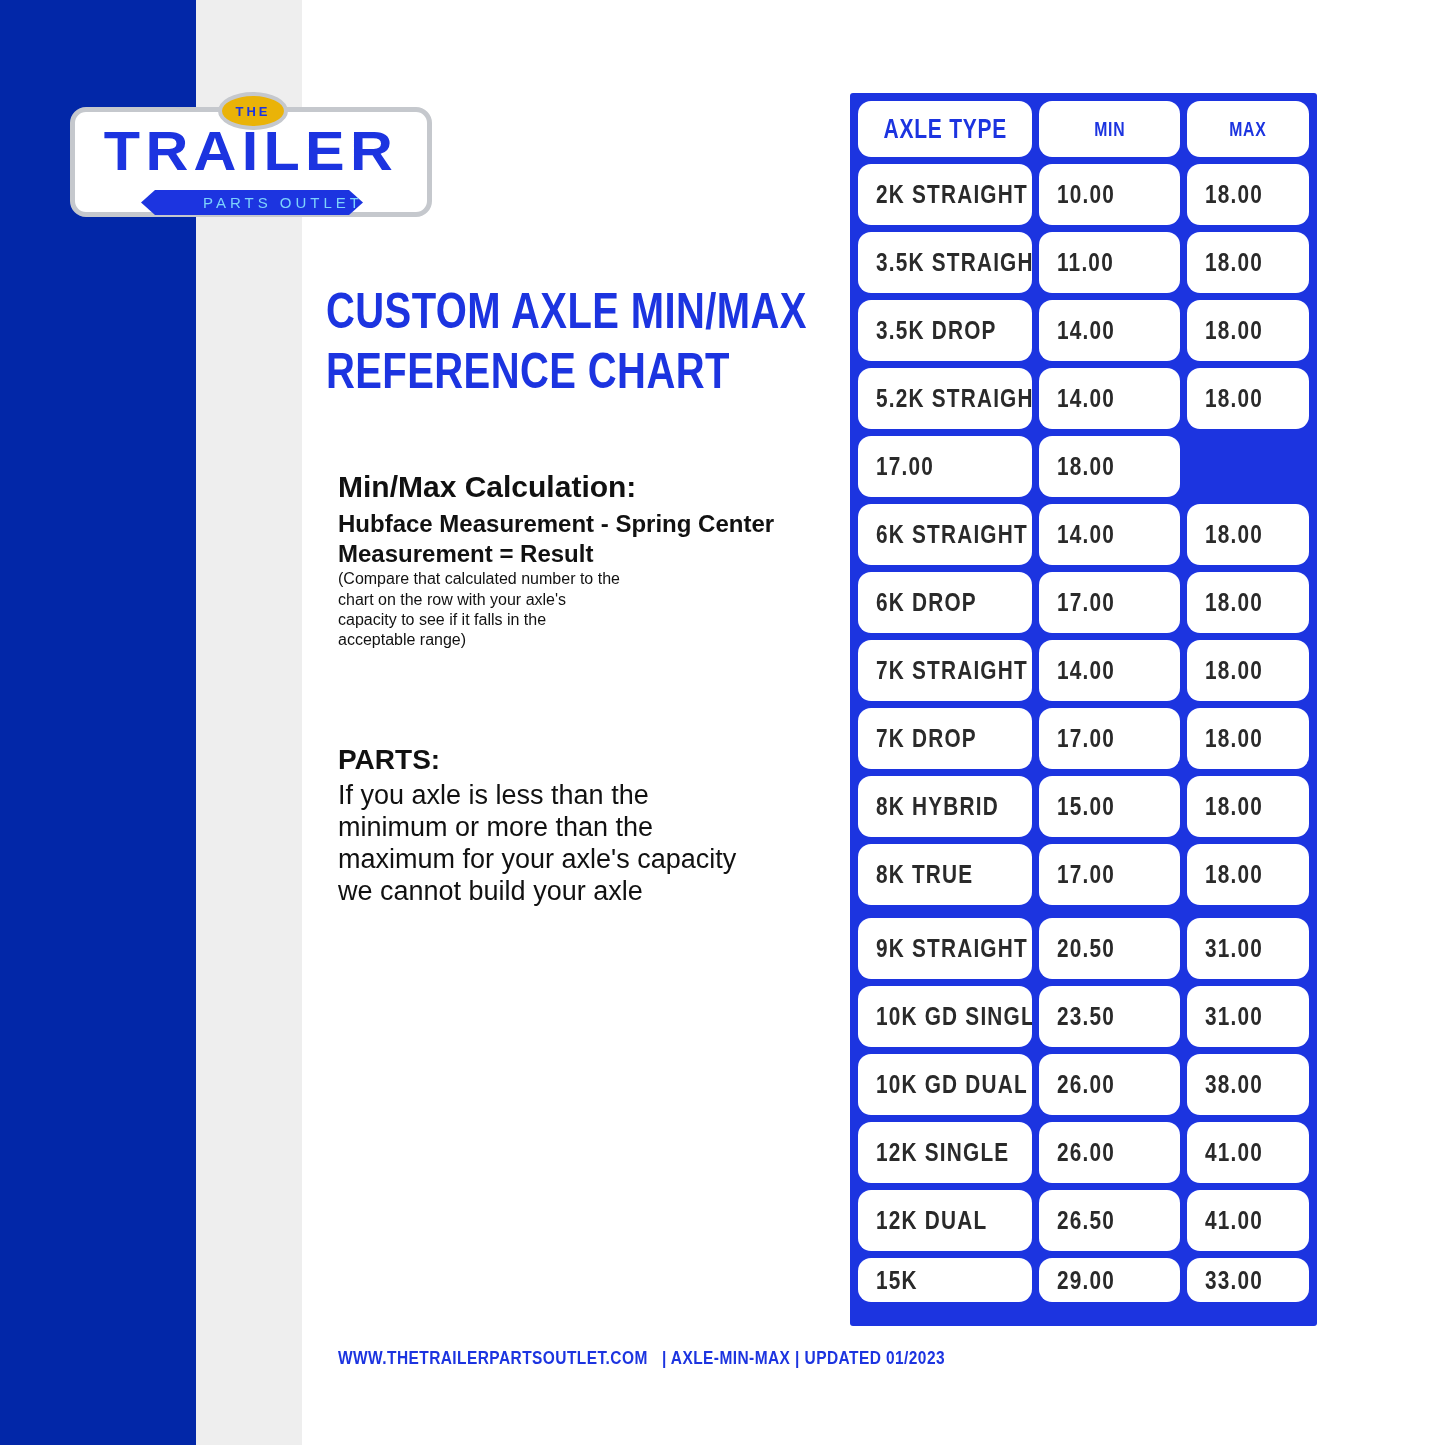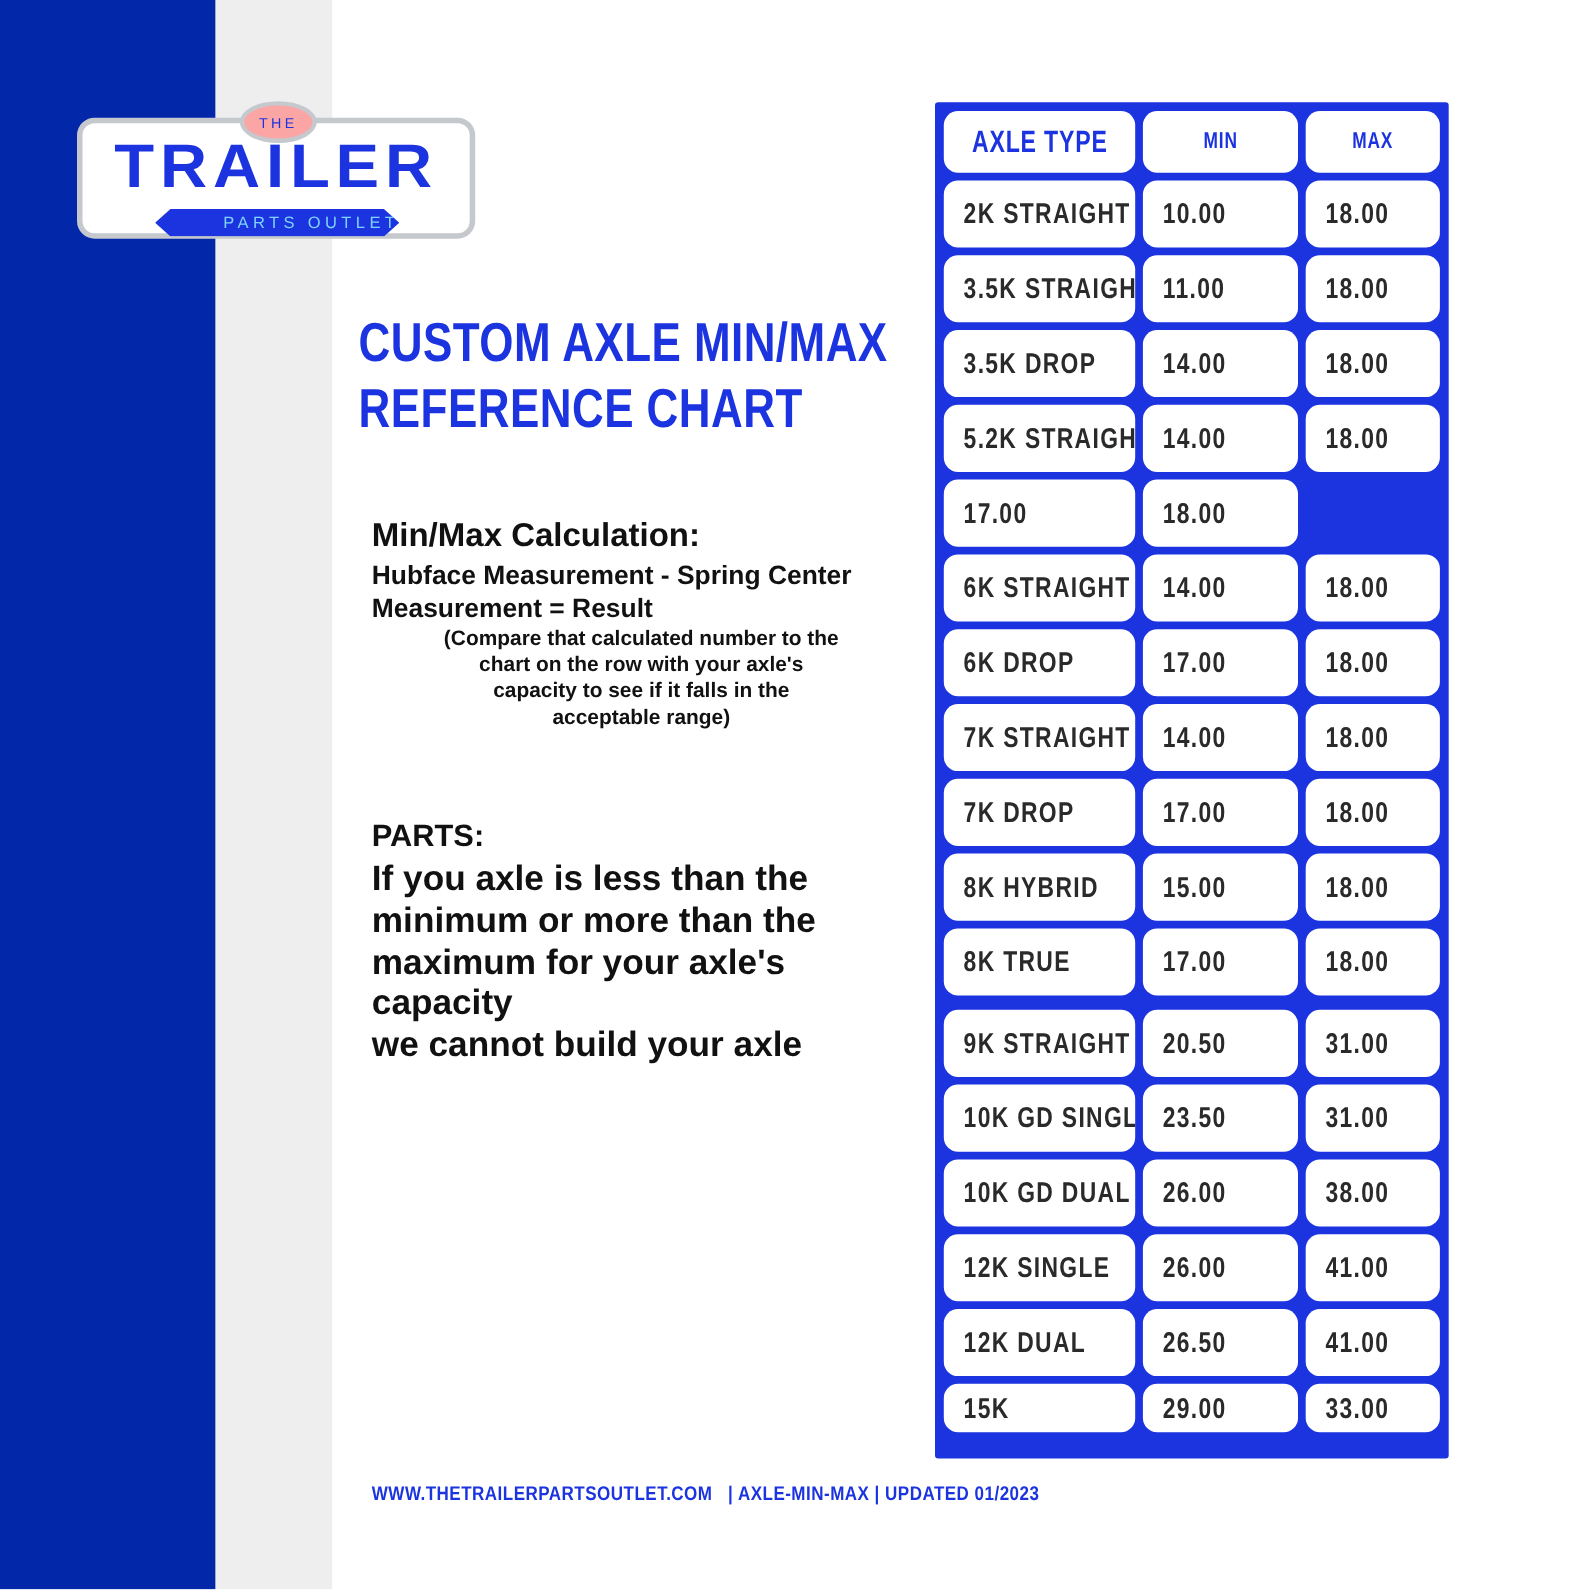--- a/index.html
+++ b/index.html
@@ -11,23 +11,23 @@
   .bar-blue  { position:absolute; left:0;   top:0; width:196px; height:1445px; background:var(--dark-blue,#0227a8); }
   .bar-gray  { position:absolute; left:196px; top:0; width:106px; height:1445px; background:var(--light-gray,#eeeeee); }
 
   
   .logo-frame {
     position:absolute; left:70px; top:107px; width:352px; height:100px;
     background:#fff; border:5px solid #c5c8cd; border-radius:16px;
   }
   .logo-the {
     position:absolute; left:218px; top:92px; width:62px; height:30px;
-    background:#fca5a5; border:4px solid #c5c8cd; border-radius:50%;
+    background:#eab308; border:4px solid #c5c8cd; border-radius:50%;
     display:flex; align-items:center; justify-content:center;
-    color:var(--brand-blue,#1c34e0); font-size:13px; font-weight:normal; letter-spacing:3px;
+    color:var(--brand-blue,#1c34e0); font-size:13px; font-weight:bold; letter-spacing:3px;
   }
   .logo-word {
     position:absolute; left:70px; top:118px; width:362px; text-align:center;
     color:var(--brand-blue,#1c34e0); font-size:56px; font-weight:bold; letter-spacing:5px;
     transform:scaleX(1.06); transform-origin:center top; white-space:nowrap;
   }
   .logo-banner {
     position:absolute; left:141px; top:190px; width:222px; height:25px;
     background:var(--brand-blue,#1c34e0);
     clip-path:polygon(0 50%, 14px 0, calc(100% - 14px) 0, 100% 50%, calc(100% - 14px) 100%, 14px 100%);
@@ -37,25 +37,25 @@
 
   
   .title {
     position:absolute; left:326px; top:282px; margin:0;
     color:var(--brand-blue,#1c34e0); font-size:50px; font-weight:bold; line-height:1.19;
     white-space:pre-line; transform:scaleX(0.80); transform-origin:left top; letter-spacing:0.5px;
   }
   .calc { position:absolute; left:338px; top:470px; width:490px; color:#111; }
   .calc-heading { margin:0 0 5px 0; font-size:30px; font-weight:bold; color:#111; }
   .calc-formula { margin:0; font-size:24px; font-weight:bold; line-height:1.26; white-space:pre-line; }
-  .calc-detail  { margin:0; font-size:19px; font-weight:bold; line-height:1.26; white-space:pre-line;text-align:center; }
+  .calc-detail  { margin:0; font-size:16px; font-weight:normal; line-height:1.26; white-space:pre-line; }
 
   .note { position:absolute; left:338px; top:744px; width:500px; color:#111; }
   .note-heading { margin:0; font-size:28px; font-weight:bold; }
-  .note-body    { margin:4px 0 0 0; font-size:32px; font-weight:bold; line-height:1.18; white-space:pre-line; }
+  .note-body    { margin:4px 0 0 0; font-size:27px; font-weight:normal; line-height:1.18; white-space:pre-line; }
 
   
   .axle-table {
     position:absolute; left:850px; top:93px;
     background:var(--brand-blue,#1c34e0); padding:8px; border-radius:3px;
   }
   .trow {
     display:grid; grid-template-columns:174px 141px 122px; column-gap:7px;
     height:61px; margin-bottom:7px;
   }

